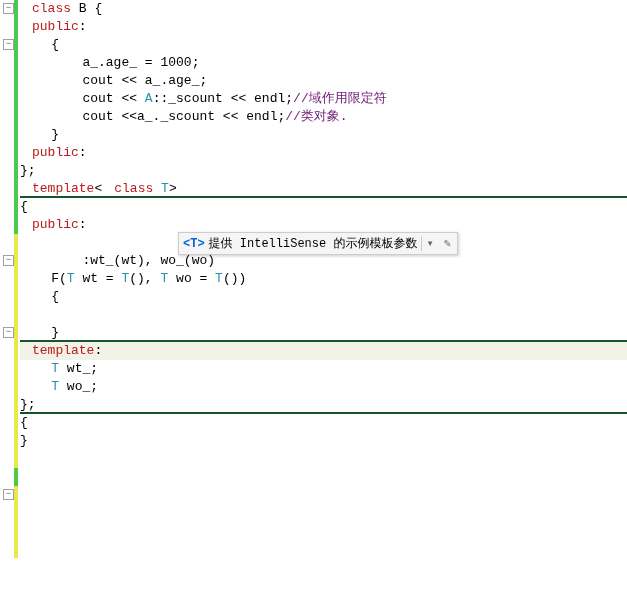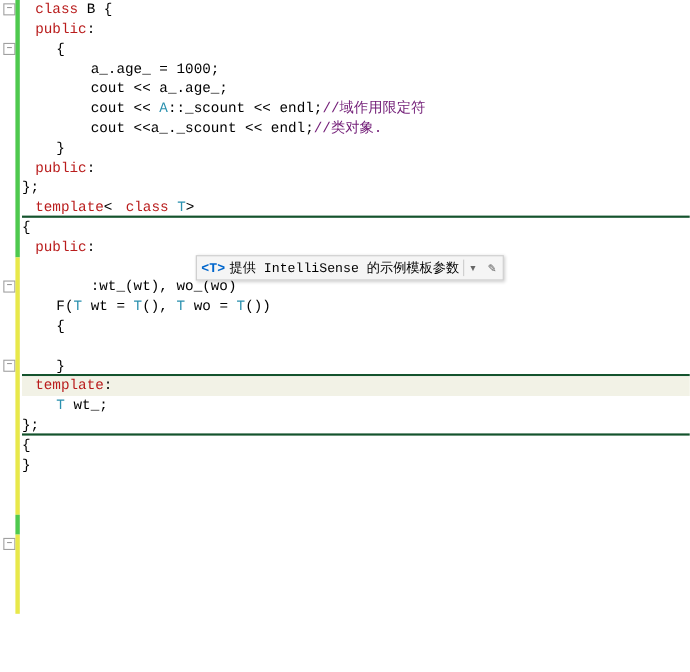--- a/index.html
+++ b/index.html
@@ -120,20 +120,21 @@
     <div class="line"><span>{</span></div>
     <div class="line"><span class="kw">public</span><span>:</span></div>
     <div class="line"><span></span></div>
     <div class="line"><span>        :wt_(wt), wo_(wo)</span></div>
     <div class="line"><span>    F(</span><span class="type">T</span><span> wt = </span><span class="type">T</span><span>(), </span><span class="type">T</span><span> wo = </span><span class="type">T</span><span>())</span></div>
     <div class="line"><span>    {</span></div>
     <div class="line"><span></span></div>
     <div class="line border-bottom"><span>    }</span></div>
     <div class="line highlight-line"><span class="kw">template</span><span>:</span></div>
     <div class="line"><span>    </span><span class="type">T</span><span> wt_;</span></div>
+    <div class="line"><span>    </span><span class="type">T</span><span> wo_;</span></div>
     <div class="line border-bottom"><span>};</span></div>
     <div class="line"><span>{</span></div>
     <div class="line"><span>}</span></div>
   </div>
 </div>
 
 <div class="intellisense-popup">
   <span class="intellisense-label">&lt;T&gt;</span>
   <span>提供 IntelliSense 的示例模板参数</span>
   <span class="intellisense-dropdown">▾</span>

